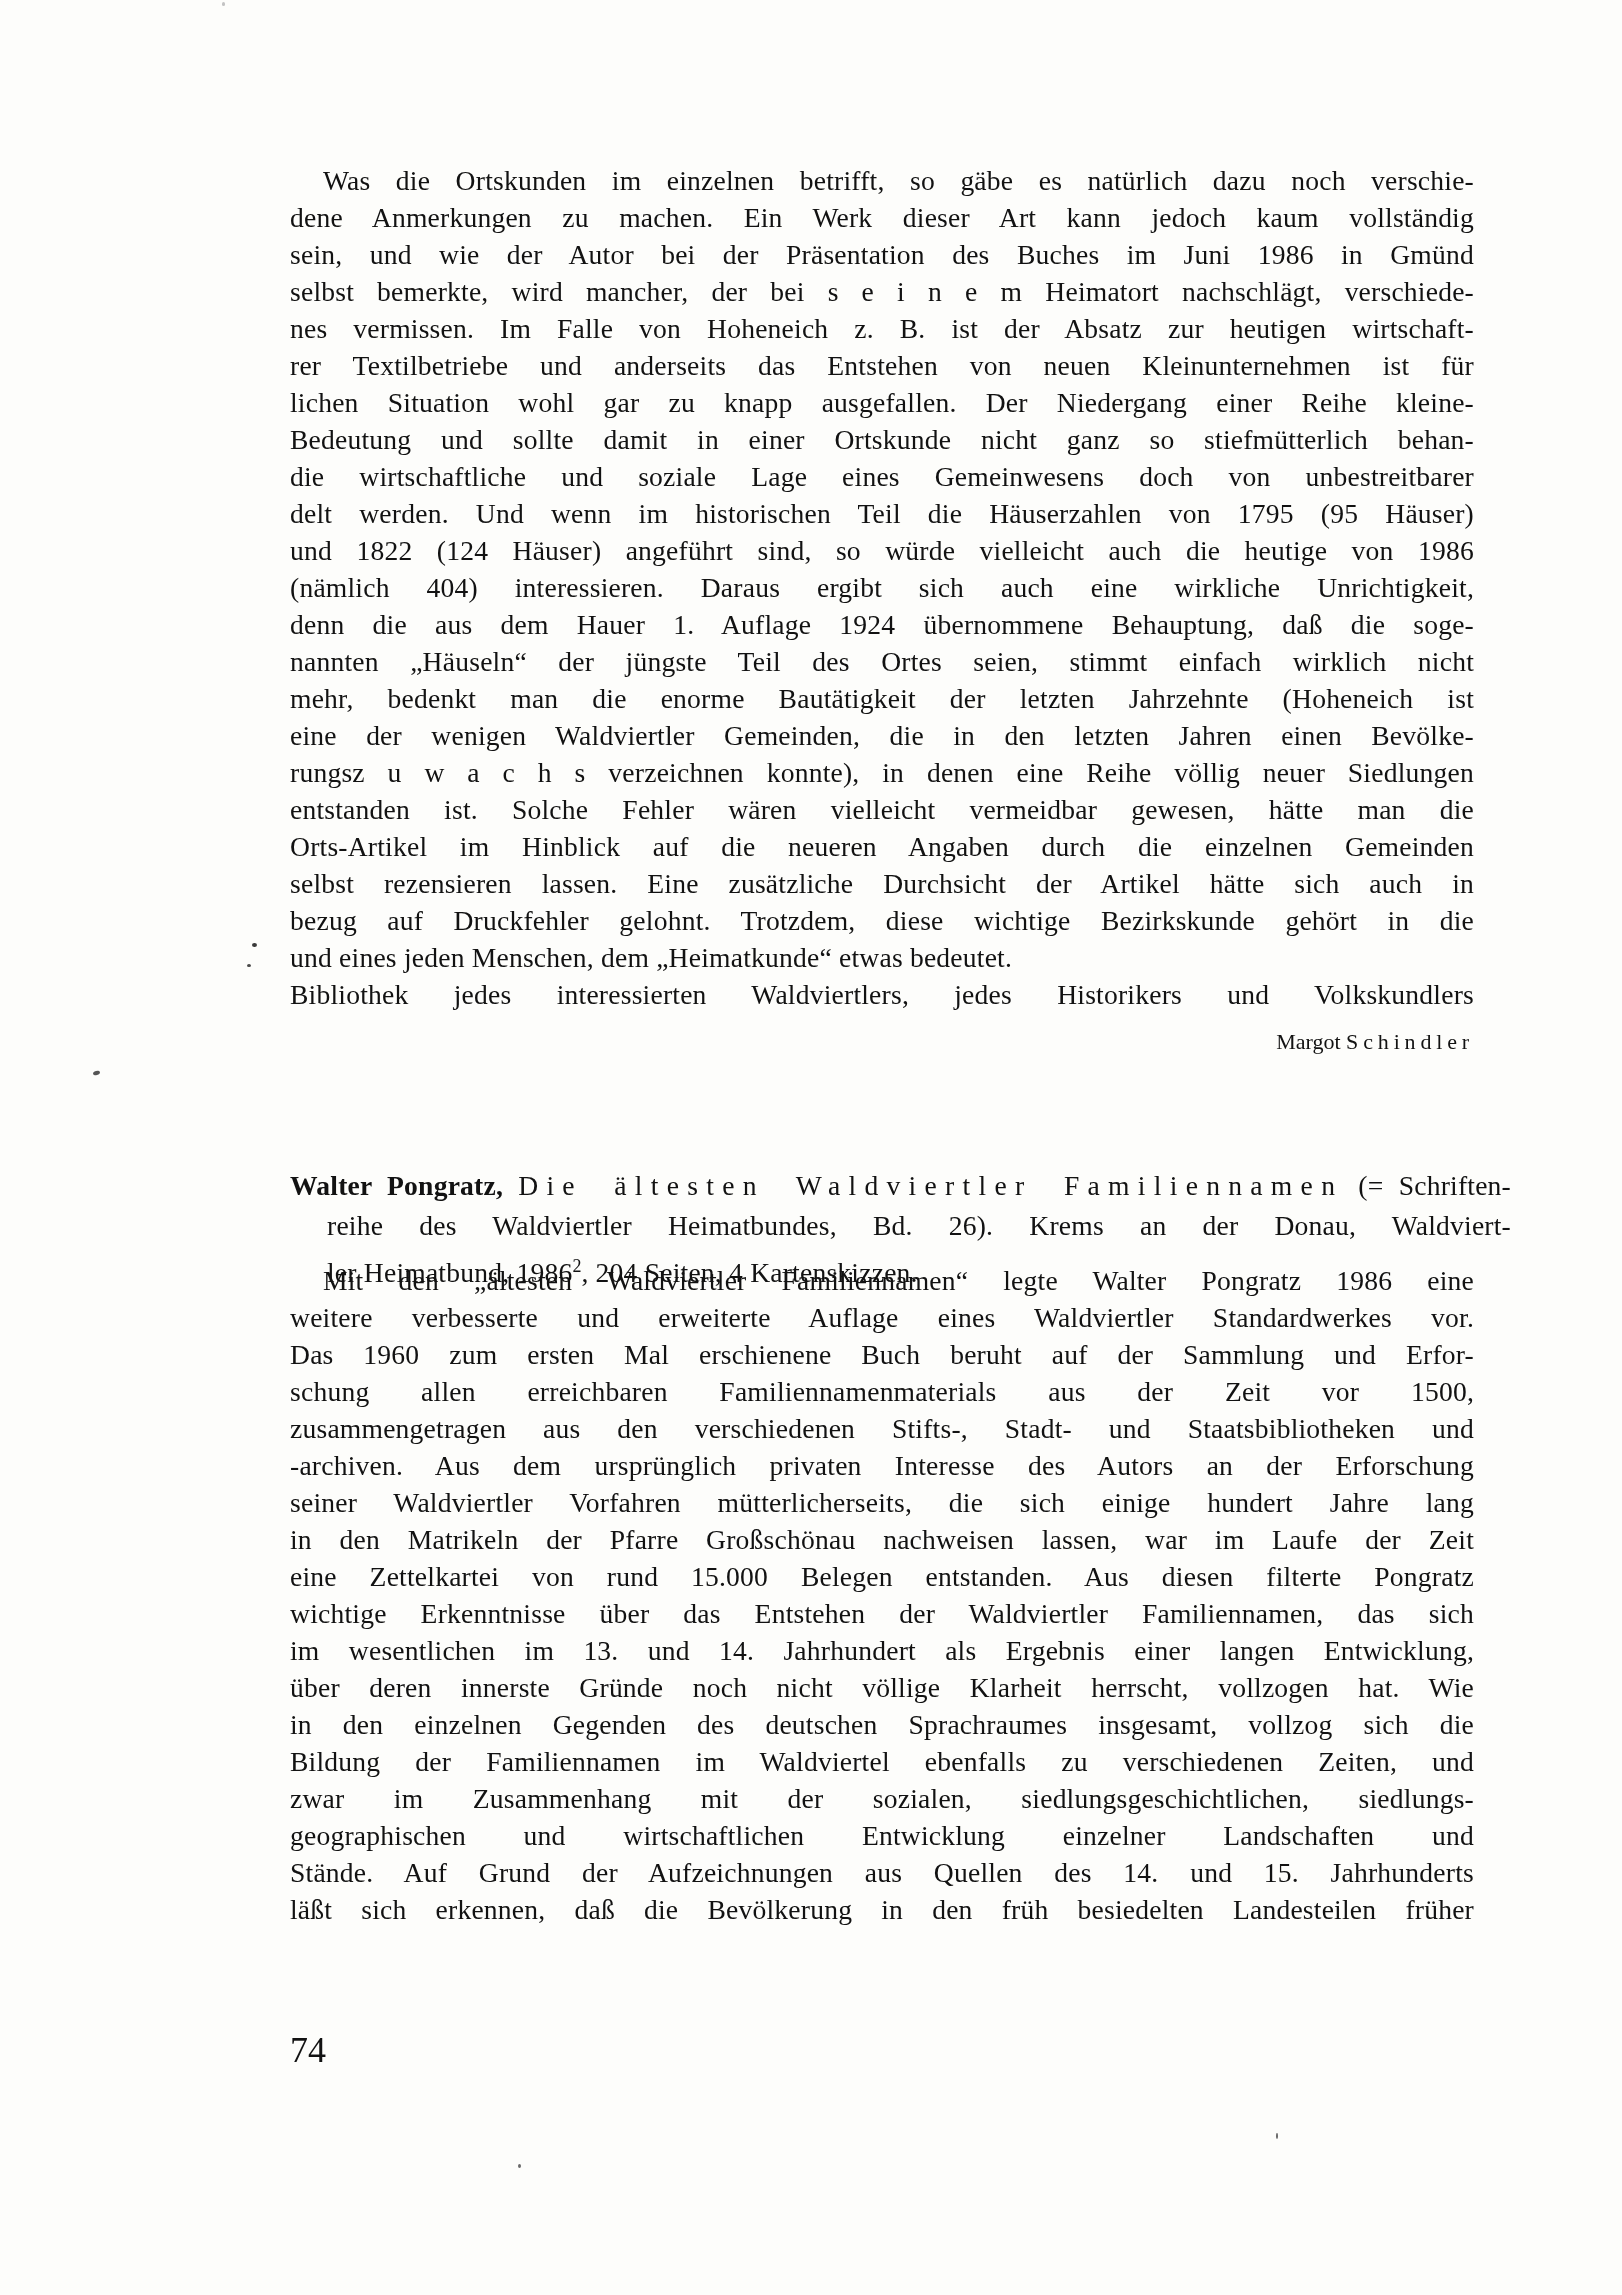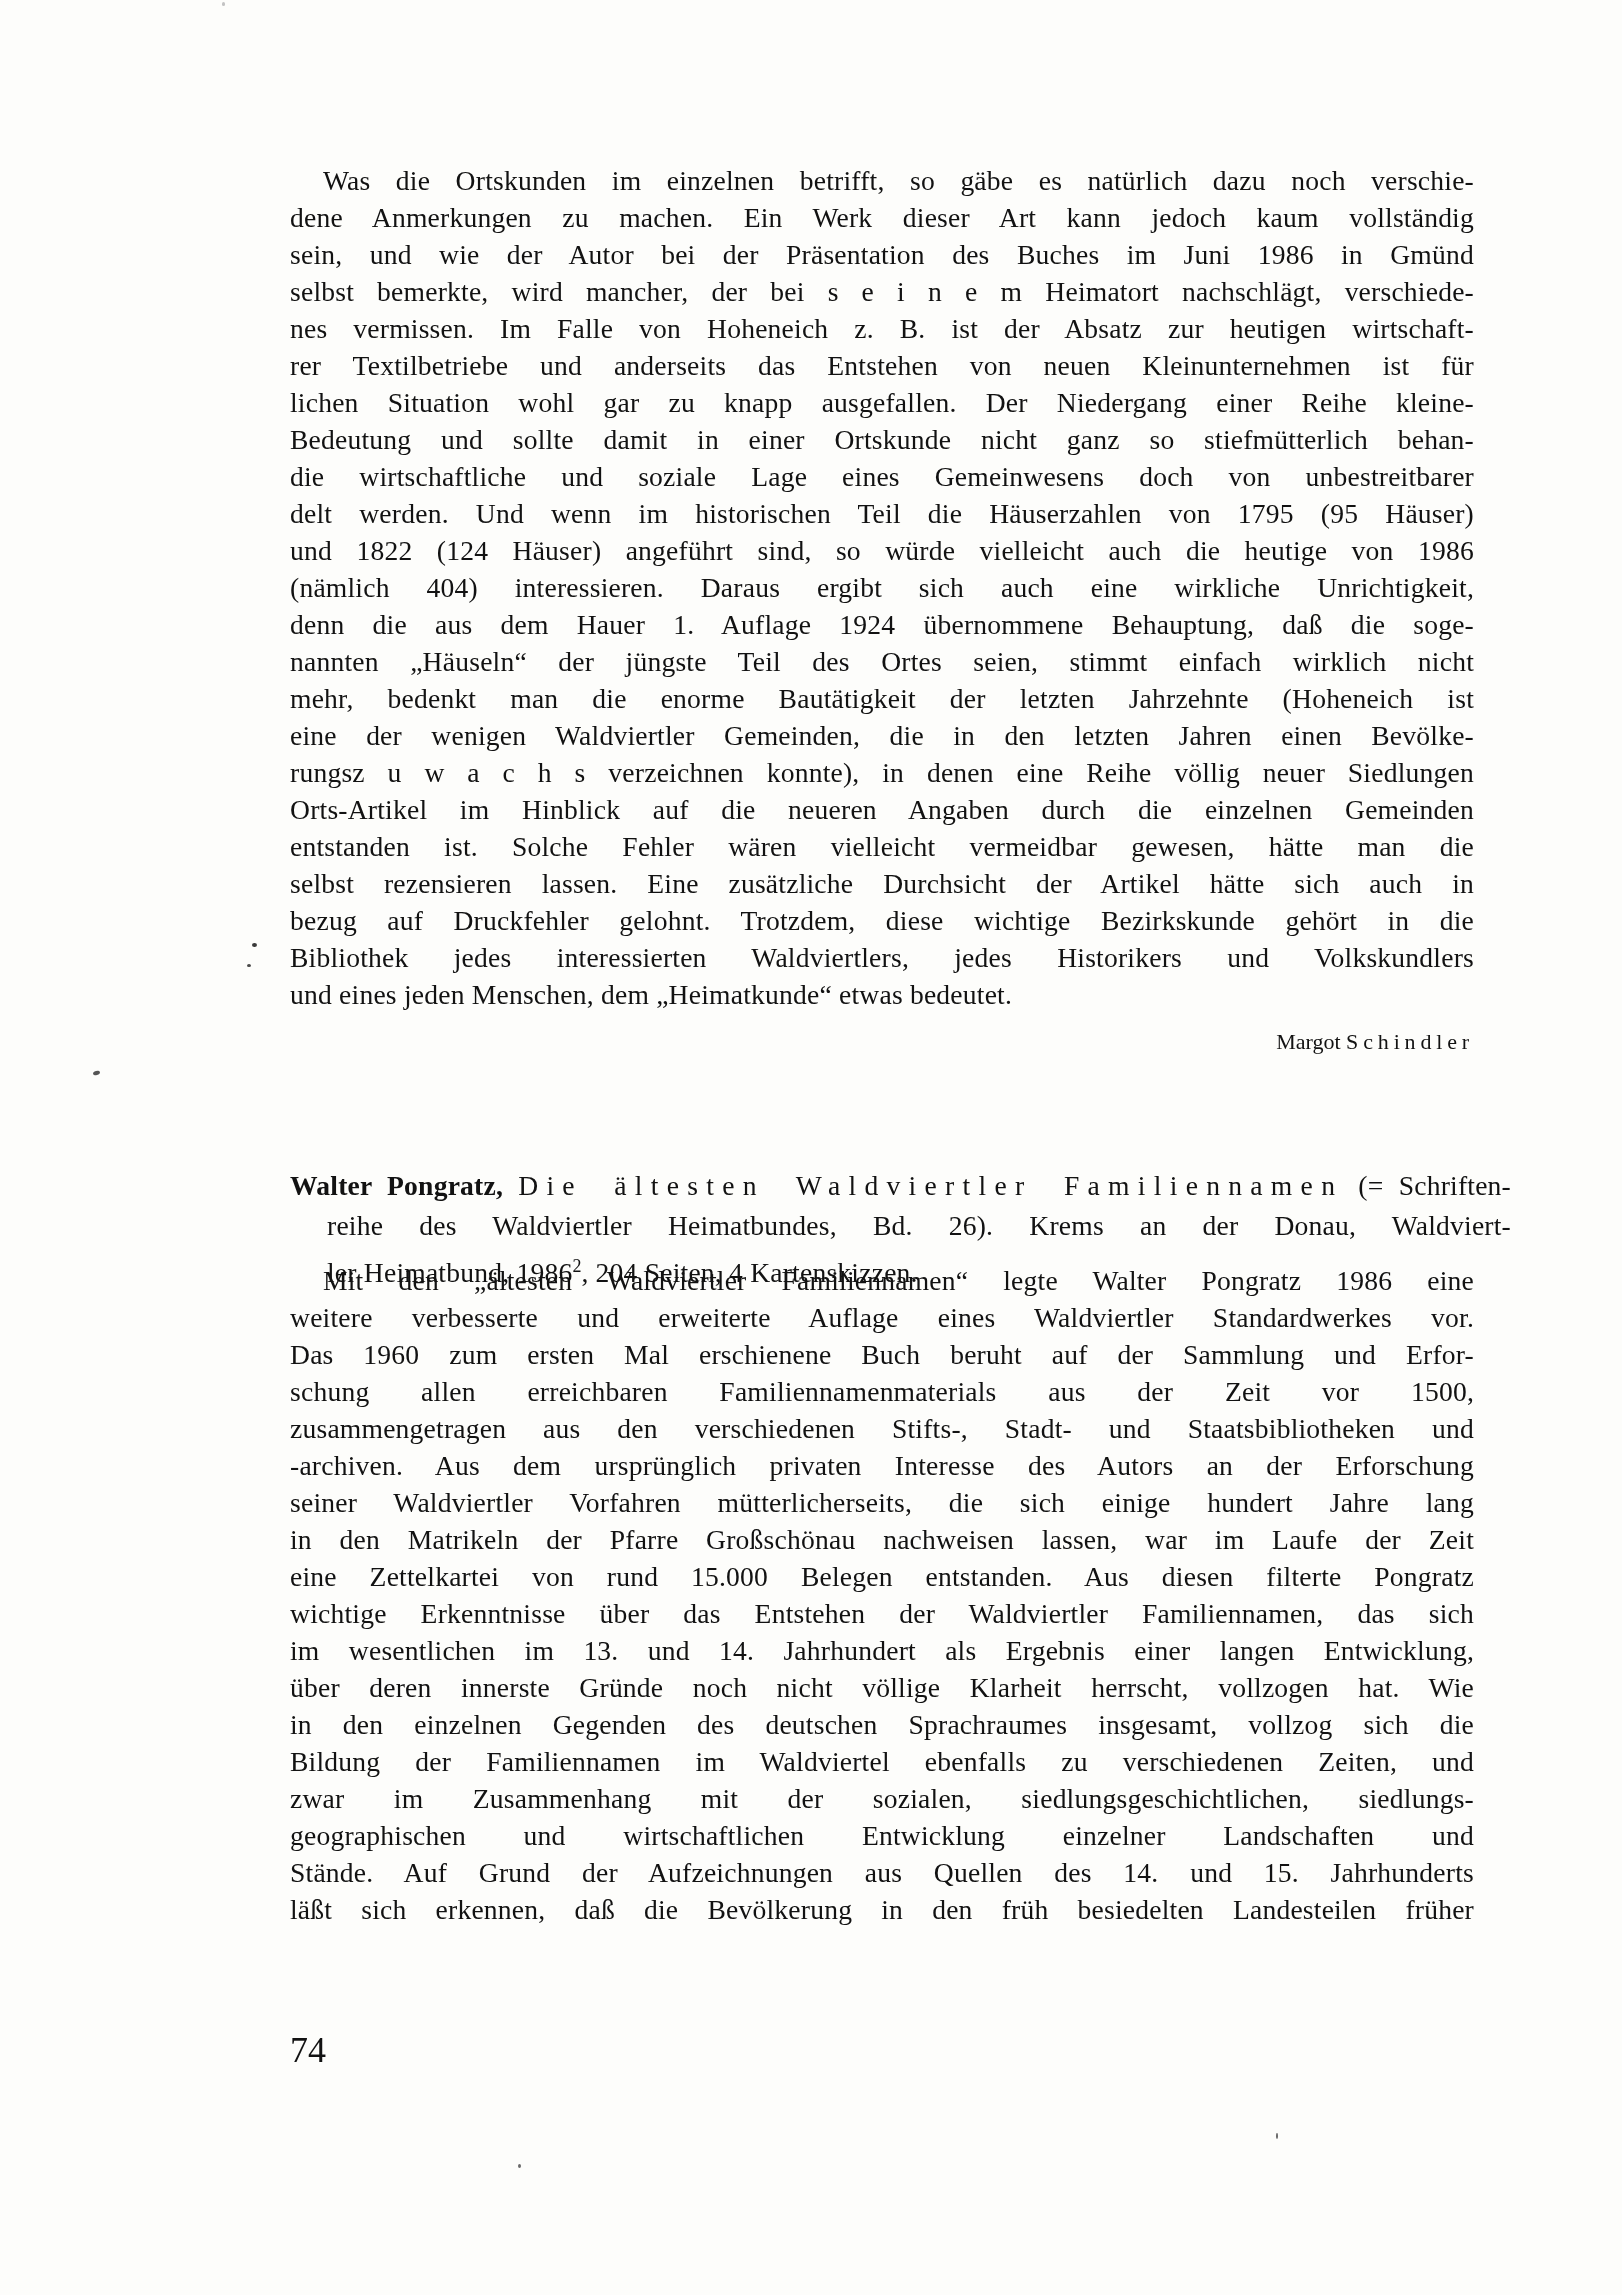--- a/index.html
+++ b/index.html
@@ -69,26 +69,26 @@
         <div class="line">Bedeutung und sollte damit in einer Ortskunde nicht ganz so stiefmütterlich behan-</div>
         <div class="line">die wirtschaftliche und soziale Lage eines Gemeinwesens doch von unbestreitbarer</div>
         <div class="line">delt werden. Und wenn im historischen Teil die Häuserzahlen von 1795 (95 Häuser)</div>
         <div class="line">und 1822 (124 Häuser) angeführt sind, so würde vielleicht auch die heutige von 1986</div>
         <div class="line">(nämlich 404) interessieren. Daraus ergibt sich auch eine wirkliche Unrichtigkeit,</div>
         <div class="line">denn die aus dem Hauer 1. Auflage 1924 übernommene Behauptung, daß die soge-</div>
         <div class="line">nannten „Häuseln“ der jüngste Teil des Ortes seien, stimmt einfach wirklich nicht</div>
         <div class="line">mehr, bedenkt man die enorme Bautätigkeit der letzten Jahrzehnte (Hoheneich ist</div>
         <div class="line">eine der wenigen Waldviertler Gemeinden, die in den letzten Jahren einen Bevölke-</div>
         <div class="line">rungsz u w a c h s verzeichnen konnte), in denen eine Reihe völlig neuer Siedlungen</div>
+        <div class="line">entstanden ist. Solche Fehler wären vielleicht vermeidbar gewesen, hätte man die</div>
         <div class="line">Orts-Artikel im Hinblick auf die neueren Angaben durch die einzelnen Gemeinden</div>
-        <div class="line">entstanden ist. Solche Fehler wären vielleicht vermeidbar gewesen, hätte man die</div>
         <div class="line">selbst rezensieren lassen. Eine zusätzliche Durchsicht der Artikel hätte sich auch in</div>
         <div class="line">bezug auf Druckfehler gelohnt. Trotzdem, diese wichtige Bezirkskunde gehört in die</div>
+        <div class="line short">und eines jeden Menschen, dem „Heimatkunde“ etwas bedeutet.</div>
         <div class="line">Bibliothek jedes interessierten Waldviertlers, jedes Historikers und Volkskundlers</div>
-        <div class="line short">und eines jeden Menschen, dem „Heimatkunde“ etwas bedeutet.</div>
       </div>
     <div class="signature">
       <span>Margot </span><span class="spaced-name">Schindler</span>
     </div>
   </div>
 
   <div class="textblock bib" style="top:1166px;">
     <div class="line hang">
       <span class="bold">Walter Pongratz,</span>
       <span class="spaced">Die ältesten Waldviertler Familiennamen</span>

